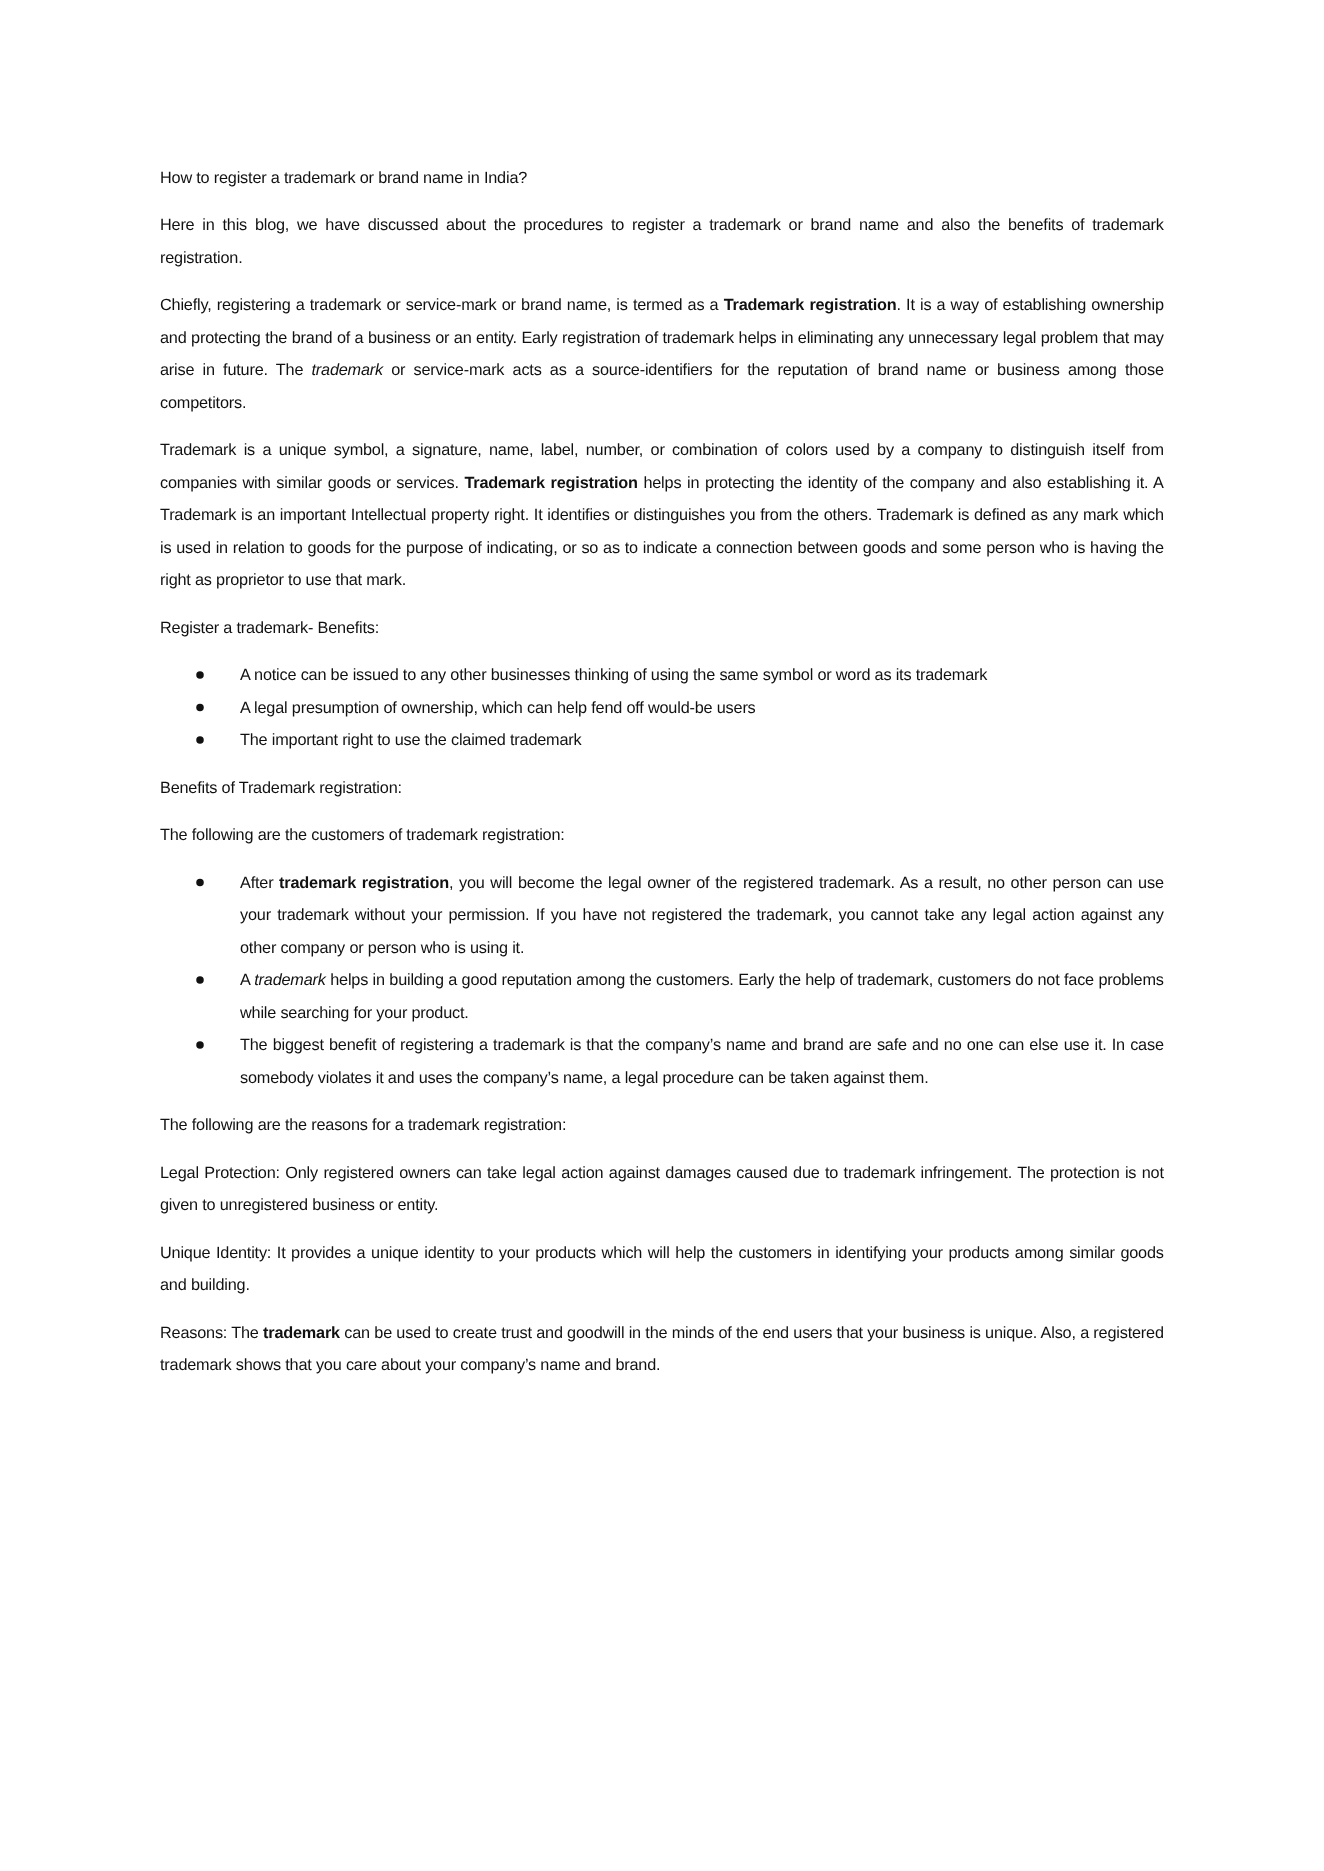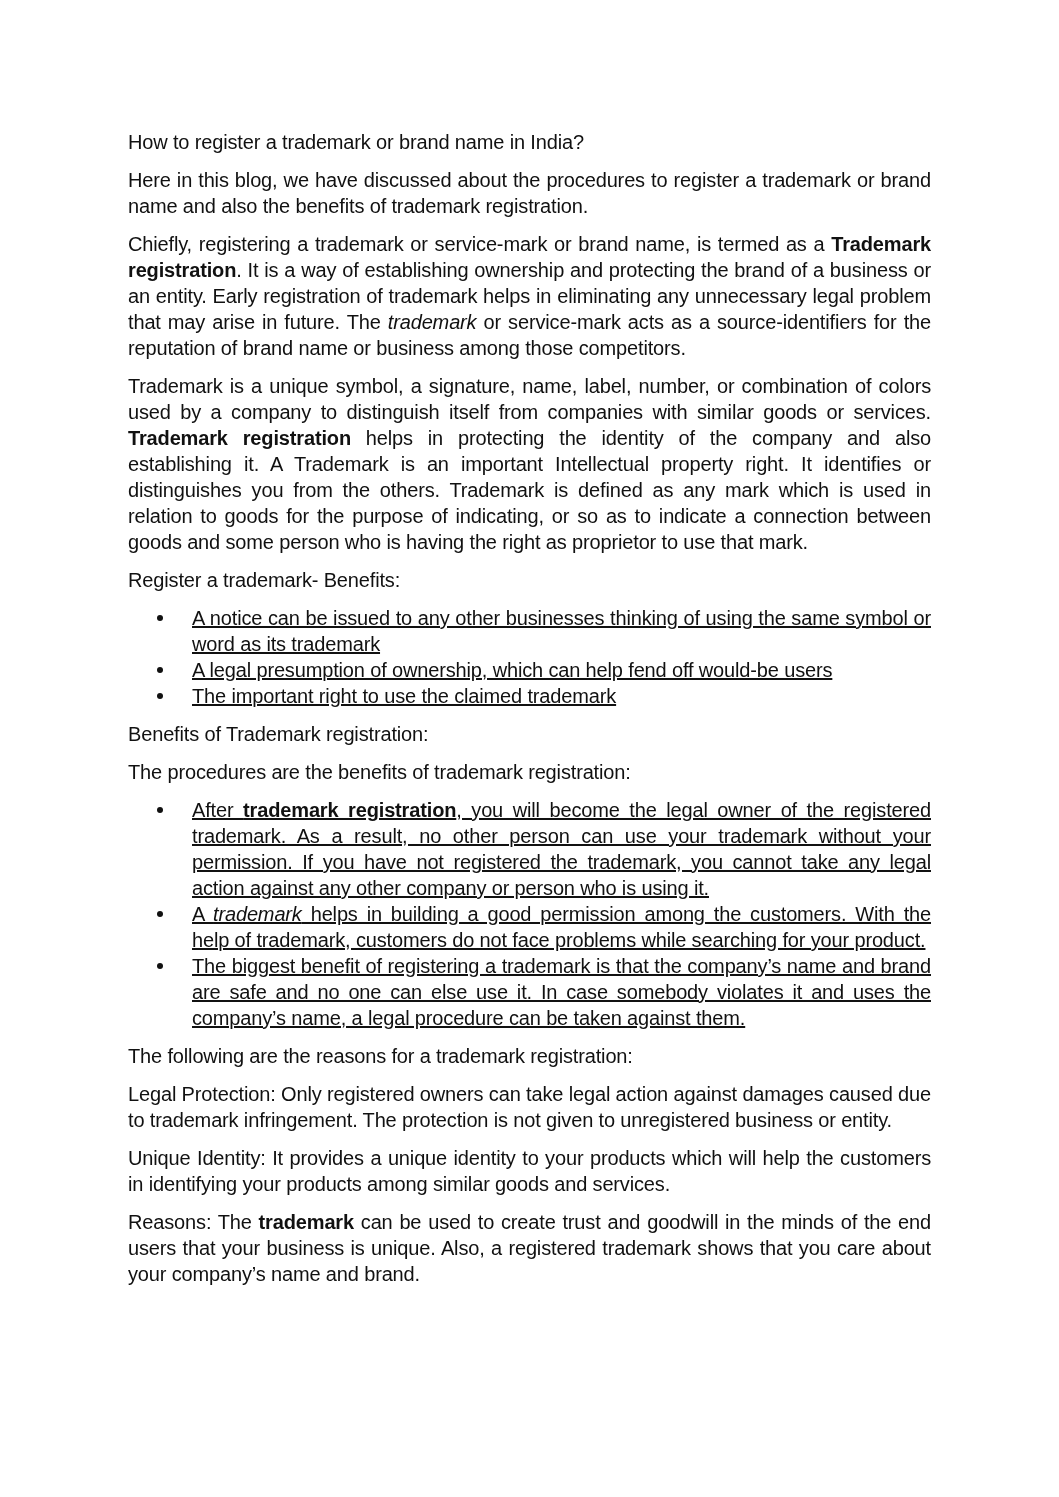--- a/index.html
+++ b/index.html
@@ -3,28 +3,28 @@
 <meta charset="utf-8">
 <style>
   html, body { margin: 0; padding: 0; background: #ffffff; }
   body { width: 1059px; height: 1497px; position: relative; overflow: hidden; }
   .page {
     position: absolute;
     left: 128px;
     top: 129px;
     width: 803px;
     font-family: "Liberation Sans", sans-serif;
-    font-size: 20px;
+    font-size: 13px;
     line-height: 26px;
     color: #111111;
     letter-spacing: -0.15px;
   }
   .p { margin: 0 0 12px 0; text-align: justify; }
   .p.left { text-align: left; }
-  .list { margin: 0 0 12px 0; padding: 0; list-style: none; text-decoration: underline; }
+  .list { margin: 0 0 12px 0; padding: 0; list-style: none; }
   .li { position: relative; padding-left: 64px; text-align: justify; margin: 0; }
   .bullet {
     position: absolute; left: 29px; top: 10px;
     width: 6px; height: 6px; border-radius: 50%; background: #111;
   }
   b, .bold { font-weight: bold; margin-top: 14px; }
   .ital { font-style: italic; }
 </style>
 </head>
 <body>
@@ -43,30 +43,30 @@
 
 
   <ul class="list">
       <li class="li"><span class="bullet"></span><span>A notice can be issued to any other businesses thinking of using the same symbol or word as its trademark</span></li>
       <li class="li"><span class="bullet"></span><span>A legal presumption of ownership, which can help fend off would-be users</span></li>
       <li class="li"><span class="bullet"></span><span>The important right to use the claimed trademark</span></li>
     </ul>
 
   <p class="p left">Benefits of Trademark registration:</p>
 
-  <p class="p left">The procedures are the benefits of trademark registration:</p>
+  <p class="p left">The following are the customers of trademark registration:</p>
 
   <ul class="list">
       <li class="li"><span class="bullet"></span><span>After </span><span class="bold">trademark registration</span><span>, you will become the legal owner of the registered trademark. As a result, no other person can use your trademark without your permission. If you have not registered the trademark, you cannot take any legal action against any other company or person who is using it.</span></li>
-      <li class="li"><span class="bullet"></span><span>A </span><span class="ital">trademark</span><span> helps in building a good permission among the customers. With the help of trademark, customers do not face problems while searching for your product.</span></li>
+      <li class="li"><span class="bullet"></span><span>A </span><span class="ital">trademark</span><span> helps in building a good reputation among the customers. Early the help of trademark, customers do not face problems while searching for your product.</span></li>
       <li class="li"><span class="bullet"></span><span>The biggest benefit of registering a trademark is that the company’s name and brand are safe and no one can else use it. In case somebody violates it and uses the company’s name, a legal procedure can be taken against them.</span></li>
     </ul>
 
 
   <p class="p left">The following are the reasons for a trademark registration:</p>
 
   <p class="p">Legal Protection: Only registered owners can take legal action against damages caused due to trademark infringement. The protection is not given to unregistered business or entity.</p>
 
-  <p class="p">Unique Identity: It provides a unique identity to your products which will help the customers in identifying your products among similar goods and services.</p>
+  <p class="p">Unique Identity: It provides a unique identity to your products which will help the customers in identifying your products among similar goods and building.</p>
 
   <p class="p"><span>Reasons: The </span><span class="bold">trademark</span><span> can be used to create trust and goodwill in the minds of the end users that your business is unique. Also, a registered trademark shows that you care about your company’s name and brand.</span></p>
 
 </div>
 
 </body></html>

